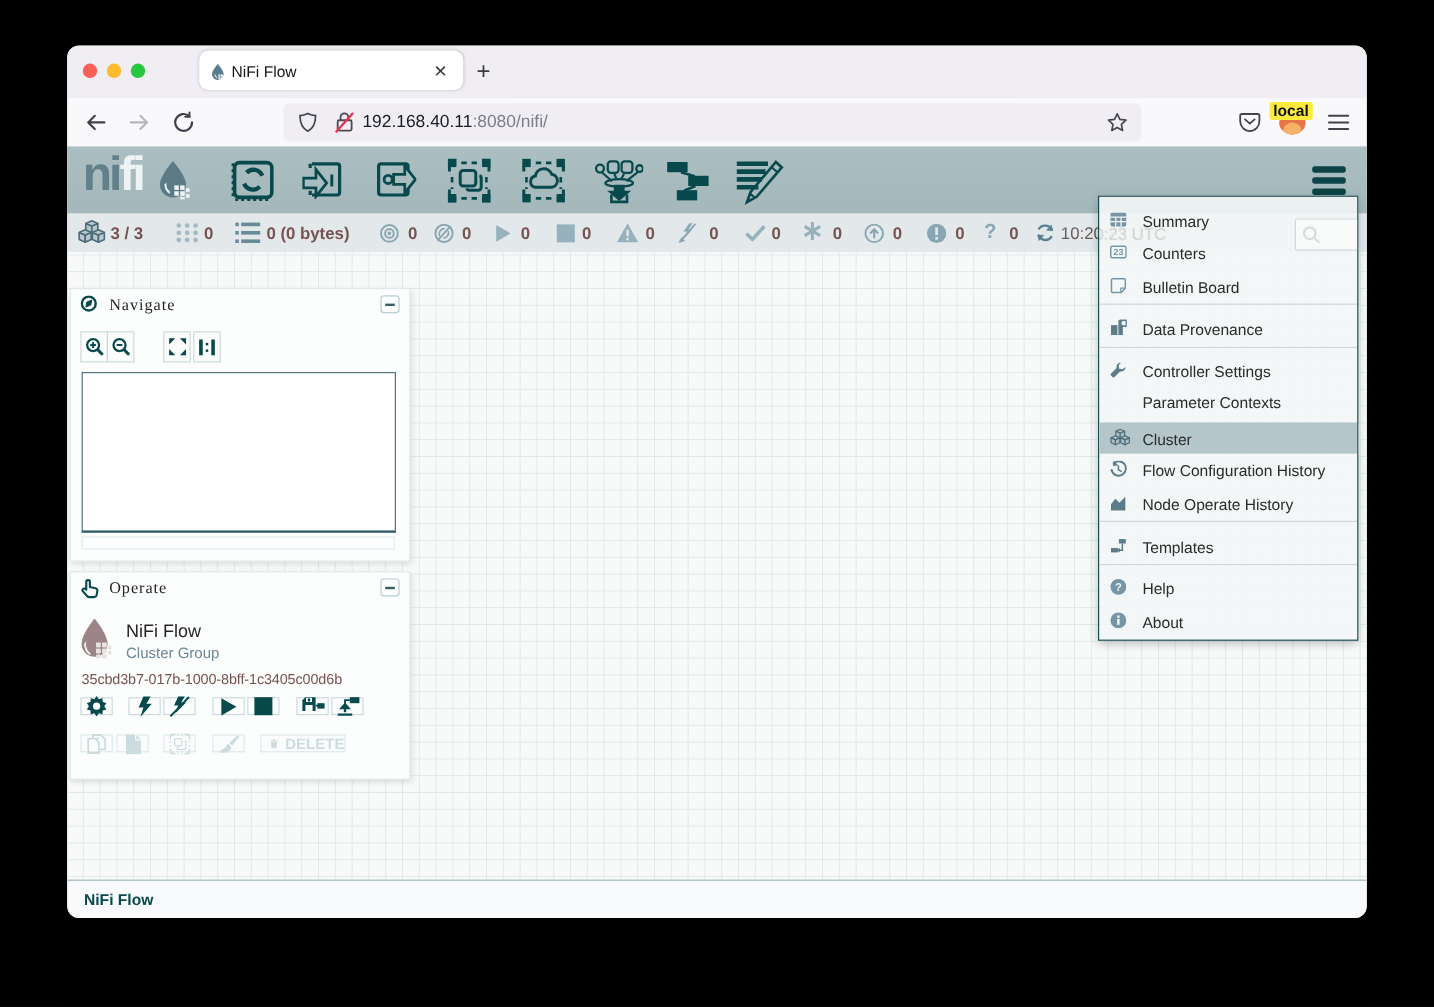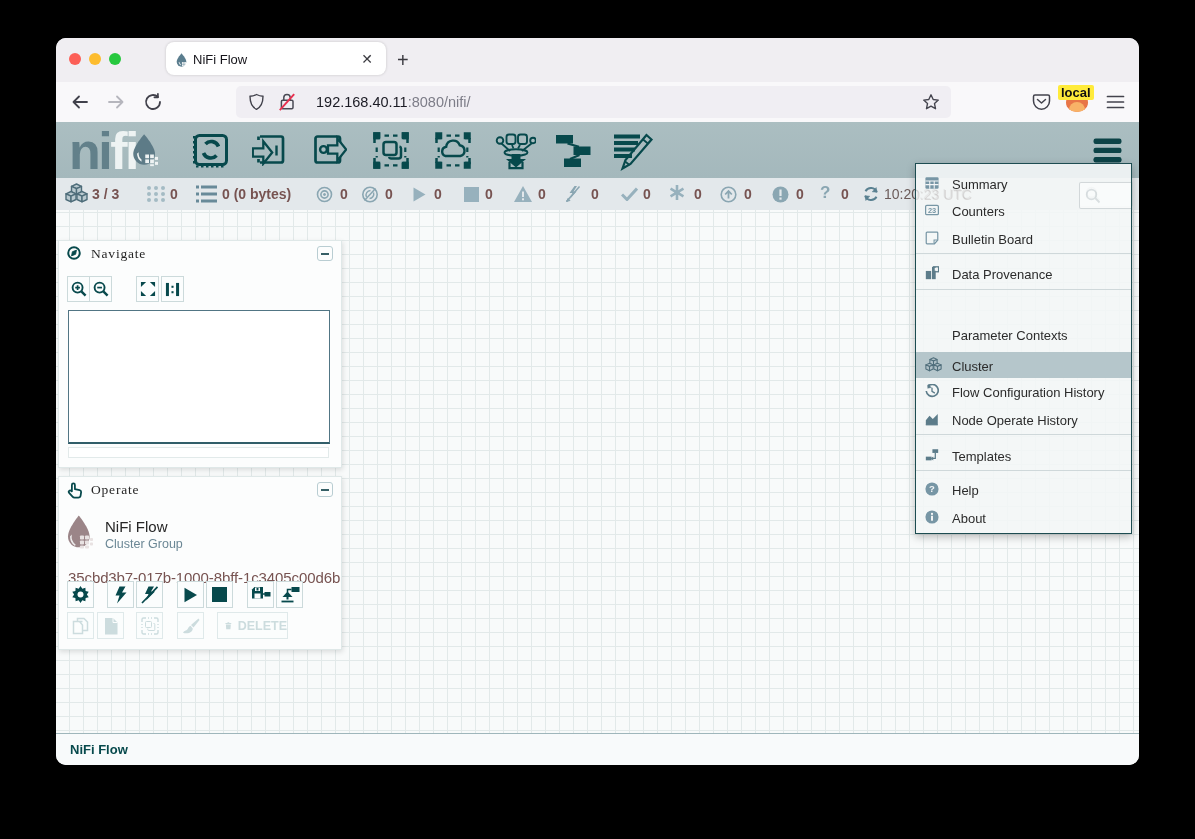--- a/index.html
+++ b/index.html
@@ -8,42 +8,42 @@
 #win { position:absolute; left:56px; top:38px; width:1083px; height:727px; border-radius:10px; overflow:hidden; background:#f8fafa; box-shadow:0 18px 50px rgba(0,0,0,0.55); }
 
 #titlebar { position:absolute; left:0; top:0; width:100%; height:44px; background:#f0eef2; }
 .tl { position:absolute; top:15px; width:12px; height:12px; border-radius:50%; }
 #tab { position:absolute; left:110px; top:4px; width:220px; height:33px; background:#fff; border-radius:8px; box-shadow:0 0 3px rgba(0,0,0,0.18); }
 #tab .title { position:absolute; left:27px; top:10px; font-size:13px; color:#15141a; }
 #tab .x { position:absolute; right:13px; top:9px; font-size:14px; color:#3a3a40; }
 #newtab { position:absolute; left:341px; top:11px; font-size:20px; color:#3a3a40; font-weight:400; }
 #navbar { position:absolute; left:0; top:44px; width:100%; height:40px; background:#f9f8fa; }
 #urlbar { position:absolute; left:180px; top:4px; width:715px; height:32px; background:#f0eef3; border-radius:5px; }
-#urltext { position:absolute; left:66px; top:8px; font-size:14.5px; color:#1b1b24;margin-left:14px; }
+#urltext { position:absolute; left:66px; top:8px; font-size:14.5px; color:#1b1b24; }
 #urltext .dim { color:#7d7d88; }
 
 #nifihead { position:absolute; left:0; top:84px; width:100%; height:56px; background:linear-gradient(#abbec1,#a4b8bc); }
 
 #statusbar { position:absolute; left:0; top:140px; width:100%; height:32px; background:#e3e8eb; font-size:14px; }
 .stat { position:absolute; top:0; height:32px; display:flex; align-items:center; color:#775351; font-weight:bold; font-size:14px; }
 
 #canvas { position:absolute; left:0; top:172px; width:100%; height:523px;
   background-color:#f8fafa;
   background-image:linear-gradient(to right,#e2e9e9 1px,transparent 1px),linear-gradient(to bottom,#e2e9e9 1px,transparent 1px);
   background-size:14px 14px; background-position:13px 2px; }
 #footer { position:absolute; left:0; top:695px; width:100%; height:32px; background:#f8fafb; border-top:1px solid #9fb6bb; }
 #footer .crumb { position:absolute; left:14px; top:8px; font-size:13px; font-weight:bold; color:#07494c; }
 
 .panel { position:absolute; background:#fcfdfd; border:1px solid #dfe8e8; box-shadow:1px 2px 5px rgba(0,0,0,0.12); }
 #navigate { left:2px; top:202px; width:284px; height:228px; }
 #operate { left:2px; top:438px; width:284px; height:174px; }
 .ptitle { position:absolute; left:32px; top:5px; font-family:"Liberation Serif", serif; font-size:13.5px; color:#262626; letter-spacing:0.8px; }
 .minbtn { position:absolute; right:8px; top:5px; width:16px; height:15px; border:1px solid #b9cdd2; border-radius:3px; background:#fcfdfd; }
 .minbtn::after { content:""; position:absolute; left:3px; top:6px; width:8px; height:2px; background:#365f66; }
-.obtn { position:absolute; width:27px; height:27px; border:1px solid #ccdadb; background:#fbfdfd; display:flex; align-items:center; justify-content:center; }
+.obtn { position:absolute; width:27px; height:15px; border:1px solid #ccdadb; background:#fbfdfd; display:flex; align-items:center; justify-content:center; }
 .obtn.dis { border-color:#dfe9ea; }
 .nbtn { width:23px; height:26px; }
 
 #menu { position:absolute; left:859px; top:125px; width:217px; height:371px; overflow:hidden; background:rgba(243,246,246,0.9); border:1.5px solid #1d4c51; box-shadow:0 3px 8px rgba(0,0,0,0.25); }
 .mi { position:absolute; left:0; width:100%; height:27px; }
 .mi .txt { position:absolute; left:36px; top:7px; font-size:13px; color:#2b2b2b; }
 .mi .ic { position:absolute; left:9px; top:6px; width:14px; height:14px; }
 .msep { position:absolute; left:0; width:100%; height:1px; background:#cfd8da; }
 </style>
 </head>
@@ -103,21 +103,21 @@
       </svg>
     <div style="position:absolute;left:1010px;top:11px;width:22px;height:19px;border-radius:50%;background:#e87547;overflow:hidden;">
         <div style="position:absolute;left:3px;top:9px;width:16px;height:16px;border-radius:50%;background:#f8b267;"></div>
       </div>
     <div style="position:absolute;left:1002px;top:3px;background:#ffeb3b;color:#111;font-weight:bold;font-size:13px;padding:0 3px;border-radius:2px;">local</div>
     <svg style="position:absolute;left:1050px;top:11px;" width="19" height="18" viewBox="0 0 19 18" stroke="#43434d" stroke-width="1.7" stroke-linecap="round">
         <path d="M1.5 3.5 H17.5 M1.5 9 H17.5 M1.5 14.5 H17.5"></path>
       </svg>
   </div>
   <div id="nifihead">
-    <div style="position:absolute;left:13px;top:3px;font-weight:bold;font-size:52px;line-height:1;letter-spacing:-2.5px;"><span style="color:#62808a;">ni</span><span style="color:#eef3f3;">fi</span></div>
+    <div style="position:absolute;left:13px;top:3px;font-weight:bold;font-size:40px;line-height:1;letter-spacing:-2.5px;"><span style="color:#62808a;">ni</span><span style="color:#eef3f3;">fi</span></div>
     <svg style="position:absolute;left:75px;top:9px;" width="30" height="38" viewBox="0 0 40 44">
         <path d="M17.5 1 C17.5 1 3 17.5 3 27 A14.5 14.5 0 0 0 32 27 C32 17.5 17.5 1 17.5 1 Z" fill="#5d7b87"></path>
         <path d="M8 27 A9.5 13 0 0 0 14 37.5 L14 34.5 A10 10 0 0 1 10.3 25 Z" fill="#eef3f3"></path>
         <g fill="#eef3f3">
           <rect x="19" y="28" width="5" height="5"></rect>
           <rect x="25.5" y="28" width="5" height="5"></rect>
           <rect x="19" y="34.5" width="5" height="5"></rect>
           <rect x="25.5" y="34.5" width="5" height="5"></rect>
           <rect x="32" y="31.2" width="4" height="4"></rect>
           <rect x="25.5" y="41" width="5" height="2.5"></rect>
@@ -366,21 +366,21 @@
           <rect x="13" y="25.5" width="4" height="4" rx="0.8"></rect>
           <rect x="18" y="25.5" width="4" height="4" rx="0.8"></rect>
           <rect x="23" y="23" width="3" height="3" rx="0.8"></rect>
           <rect x="18" y="30.5" width="4" height="3" rx="0.8"></rect>
           <rect x="23" y="27.5" width="3" height="3" rx="0.8"></rect>
           <rect x="13" y="30.5" width="4" height="3" rx="0.8"></rect>
         </g>
       </svg>
     <div style="position:absolute;left:46px;top:41px;font-size:15px;color:#262626;">NiFi Flow</div>
     <div style="position:absolute;left:46px;top:60px;font-size:12.5px;color:#6b8795;">Cluster Group</div>
-    <div style="position:absolute;left:9px;top:92px;font-size:15px;color:#775351;letter-spacing:-0.1px;">35cbd3b7-017b-1000-8bff-1c3405c00d6b</div>
+    <div style="position:absolute;left:9px;top:82px;font-size:12px;color:#775351;letter-spacing:-0.1px;">35cbd3b7-017b-1000-8bff-1c3405c00d6b</div>
     <div class="obtn" style="left:8px;top:104px;">
         <svg width="17" height="17" viewBox="0 0 17 17" fill="#07494c">
           <path d="M8.5 0.5 L10.3 3.2 L13.4 2.3 L13.6 5.5 L16.7 6.3 L14.9 9 L16.7 11.7 L13.6 12.5 L13.4 15.7 L10.3 14.8 L8.5 17.5 L6.7 14.8 L3.6 15.7 L3.4 12.5 L0.3 11.7 L2.1 9 L0.3 6.3 L3.4 5.5 L3.6 2.3 L6.7 3.2 Z" transform="translate(0,-0.5)"></path>
           <circle cx="8.5" cy="8.5" r="3" fill="#fbfdfd"></circle>
         </svg>
       </div>
     <div class="obtn" style="left:48px;top:104px;">
         <svg width="13" height="18" viewBox="0 0 13 18">
           <path d="M5.5 0.5 H11.5 L8 6.5 H12.5 L3 17.5 L5.5 9.5 H1.5 Z" fill="#07494c"></path>
         </svg>
@@ -492,20 +492,26 @@
     <div class="mi" style="top:96px;">
         <svg class="ic" viewBox="0 0 17 17" fill="#5c7c8a">
           <rect x="1" y="6" width="6.5" height="10"></rect>
           <rect x="8.5" y="1" width="4.5" height="15"></rect>
           <rect x="10.5" y="1" width="6" height="6" fill="none" stroke="#5c7c8a" stroke-width="1.6"></rect>
           <rect x="11.8" y="2.3" width="3.4" height="3.4" fill="#f4f6f7"></rect>
         </svg>
         <div class="txt">Data Provenance</div>
       </div>
     <div class="msep" style="top:125px;"></div>
+    <div class="mi" style="top:131px;">
+        <svg class="ic" viewBox="0 0 17 17">
+          <path d="M11.2 1.2 A4.6 4.6 0 0 0 6.7 6.8 L1.3 12.2 A1.8 1.8 0 0 0 1.3 14.8 L2.2 15.7 A1.8 1.8 0 0 0 4.8 15.7 L10.2 10.3 A4.6 4.6 0 0 0 15.8 5.8 L12.8 8.2 L9.3 7.7 L8.8 4.2 L11.2 1.2 Z" fill="#5c7c8a"></path>
+        </svg>
+        <div class="txt">Controller Settings</div>
+      </div>
     <div class="mi" style="top:157px;">
         <div class="txt">Parameter Contexts</div>
       </div>
     <div class="mi" style="top:188px;height:26px;background:#b5c6cb;"></div>
     <div class="mi" style="top:214px;">
         <svg class="ic" viewBox="0 0 17 17" fill="none" stroke="#5c7c8a">
           <path d="M3.2 3 A7.3 7.3 0 1 1 1.5 8.5" stroke-width="2"></path>
           <path d="M3.8 0.5 L3.2 5.2 L7.8 4.2 Z" fill="#5c7c8a" stroke-width="0.5"></path>
           <path d="M8.5 4.5 V9 L12 11" stroke-width="1.6"></path>
         </svg>

